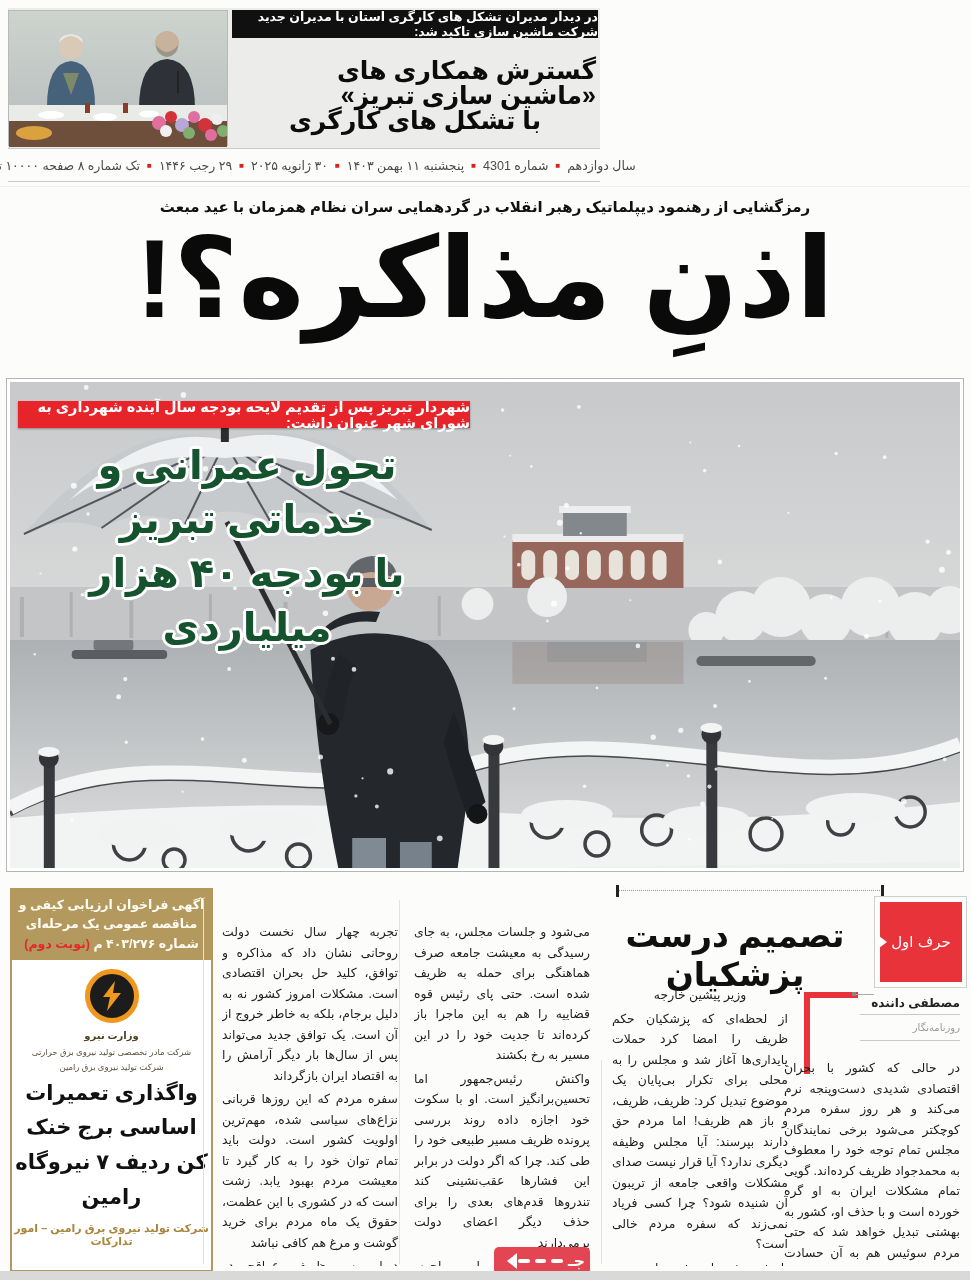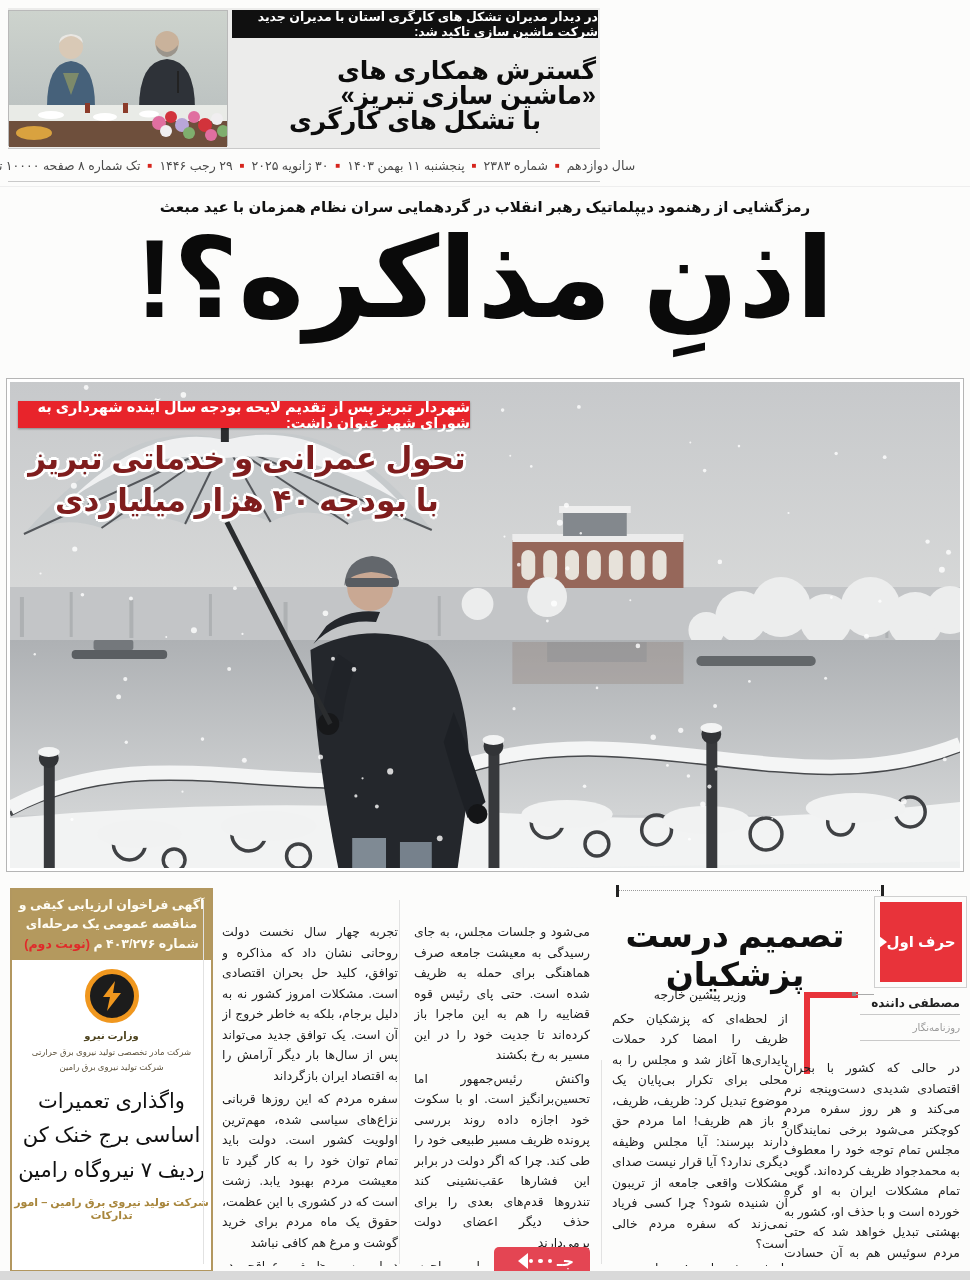--- a/index.html
+++ b/index.html
@@ -27,41 +27,41 @@
 
   
   .lead-kicker{position:absolute;top:198px;left:0;right:0;text-align:center;font-size:15px;font-weight:bold;color:#111;}
   .lead-headline{position:absolute;top:212px;left:0;right:0;text-align:center;font-size:112px;line-height:1.2;font-weight:900;color:#0a0a0a;letter-spacing:-2px;}
 
   
   .mainphoto{position:absolute;left:6px;right:6px;top:378px;height:494px;border:1px solid #b5b5b5;background:#fff;padding:3px;}
   .mainphoto .scene{position:relative;width:100%;height:100%;overflow:hidden;background:#ccced0;}
   .mainphoto svg{display:block;width:100%;height:100%;}
   .photo-kicker{position:absolute;top:19px;left:8px;width:452px;height:27px;background:#e8242b;color:#fff;font-size:14.5px;font-weight:bold;display:flex;align-items:center;justify-content:center;box-shadow:0 1px 2px rgba(0,0,0,.35);}
-  .photo-hl{position:absolute;top:56px;left:14px;width:446px;text-align:center;font-weight:900;color:#7f1d1d;font-size:31px;line-height:1.35;
+  .photo-hl{position:absolute;top:56px;left:14px;width:446px;text-align:center;font-weight:900;color:#14532d;font-size:40px;line-height:1.35;
     text-shadow:-2px -2px 0 #fff,2px -2px 0 #fff,-2px 2px 0 #fff,2px 2px 0 #fff,0 -3px 0 #fff,0 3px 0 #fff,-3px 0 0 #fff,3px 0 0 #fff;}
 
   
   .ad{position:absolute;right:757px;left:10px;top:888px;height:384px;border:2px solid #b2975f;background:#fff;}
   .ad .head{background:#b4995e;color:#fffdf4;font-weight:bold;font-size:12.5px;text-align:center;padding:6px 4px;line-height:1.55;}
   .ad .head .note{color:#e02a2a;}
   .ad .logo{width:54px;height:54px;margin:9px auto 4px;border-radius:50%;background:#1c1c1c;border:5px solid #f0971e;display:flex;align-items:center;justify-content:center;}
   .ad .logo svg{width:26px;height:30px;}
   .ad .orgs{text-align:center;font-size:8.5px;color:#5c523c;line-height:1.8;}
   .ad .orgs span{display:block;}
   .ad .orgs span:first-child{font-weight:bold;font-size:10px;color:#4d431f;}
-  .ad .title{margin-top:8px;text-align:center;font-size:21px;font-weight:400;color:#111;line-height:1.65;}
+  .ad .title{text-align:center;font-size:21px;font-weight:700;color:#111;line-height:1.65;}
   .ad .dept{margin-top:8px;text-align:center;font-size:11px;font-weight:bold;color:#a8863c;}
 
   
   .op-rule{position:absolute;top:890px;right:88px;width:264px;border-top:1px dotted #9a9a9a;}
   .op-rule::before,.op-rule::after{content:"";position:absolute;top:-6px;width:3px;height:12px;background:#222;}
   .op-rule::before{right:-2px;} .op-rule::after{left:-2px;}
 
-  .op-label{position:absolute;top:902px;right:8px;width:82px;height:80px;background:#e8333a;color:#fff;display:flex;align-items:center;justify-content:center;font-size:15px;font-weight:bold;}
+  .op-label{position:absolute;top:902px;right:8px;width:82px;height:80px;background:#e8333a;color:#fff;display:flex;align-items:center;justify-content:center;font-size:15px;font-weight:normal;}
   .op-label::before{content:"";position:absolute;left:-1px;top:34px;border:6px solid transparent;border-left:8px solid #fff;}
   .op-label-frame{position:absolute;top:896px;right:3px;width:93px;height:92px;border:1px solid #cfcfcf;}
   .op-headline{position:absolute;top:916px;right:110px;width:250px;text-align:center;font-size:33px;font-weight:900;color:#101010;}
 
   .op-author{position:absolute;top:996px;right:10px;width:100px;font-size:12px;font-weight:bold;color:#222;}
   .op-author .role{font-weight:normal;color:#999;font-size:10px;padding:3px 0;}
   .op-author hr{border:none;border-top:1px solid #c9c9c9;margin:4px 0;}
 
   .op-corner-v{position:absolute;top:992px;right:160px;width:6px;height:82px;background:#e8333a;}
   .op-corner-h{position:absolute;top:992px;right:112px;width:54px;height:6px;background:#e8333a;}
@@ -72,21 +72,21 @@
   .op-col p{margin:0 0 3px;}
   .op-col p.center{text-align:center;}
   #op-col-1{right:10px;top:1058px;}
   #op-col-2{right:182px;top:985px;}
   #op-col-3{right:380px;top:922px;}
   #op-col-4{right:572px;top:922px;}
   .col-div{position:absolute;top:900px;bottom:16px;border-right:1px solid #e2e2e2;}
   #cd1{right:368px;top:1060px;} #cd2{right:570px;} #cd3{right:766px;}
 
   .watermark{position:absolute;top:1247px;right:380px;width:96px;height:40px;background:#e44553;border-radius:5px;color:#fff;overflow:hidden;}
-  .watermark .wm-inner{display:flex;align-items:center;gap:5px;padding:4px 16px;font-weight:900;font-size:16px;}
+  .watermark .wm-inner{display:flex;align-items:center;gap:5px;padding:4px 5px;font-weight:900;font-size:16px;}
   .watermark .dash{width:12px;height:4px;background:#fff;border-radius:2px;}
   .watermark .tip{width:0;height:0;border:8px solid transparent;border-right:10px solid #fff;margin-right:-4px;}
 
   .bottom-strip{position:absolute;left:0;right:0;bottom:0;height:9px;background:#d9d9d9;}
 </style>
 </head>
 <body>
 
 <div id="page">
 
@@ -142,21 +142,21 @@
             <circle cx="180" cy="122" r="6" fill="#7fae6e"></circle>
           <circle cx="202" cy="124" r="6" fill="#e06fa0"></circle>
             <circle cx="214" cy="120" r="6" fill="#7fae6e"></circle>
         </g>
       </svg>
     </div>
   </div>
 
   <div class="dateline">
       <span>سال دوازدهم</span>
-      <span>شماره ۲۳۸۳</span>
+      <span>شماره 4301</span>
       <span>پنجشنبه ۱۱ بهمن ۱۴۰۳</span>
       <span>۳۰ ژانویه ۲۰۲۵</span>
       <span>۲۹ رجب ۱۴۴۶</span>
       <span>تک شماره ۸ صفحه ۱۰۰۰۰ تومان</span>
     </div>
   <div class="hairline-top"></div>
 
   <div class="lead-kicker">رمزگشایی از رهنمود دیپلماتیک رهبر انقلاب در گردهمایی سران نظام همزمان با عید مبعث</div>
   <div class="lead-headline">اذنِ مذاکره؟!</div>
 

